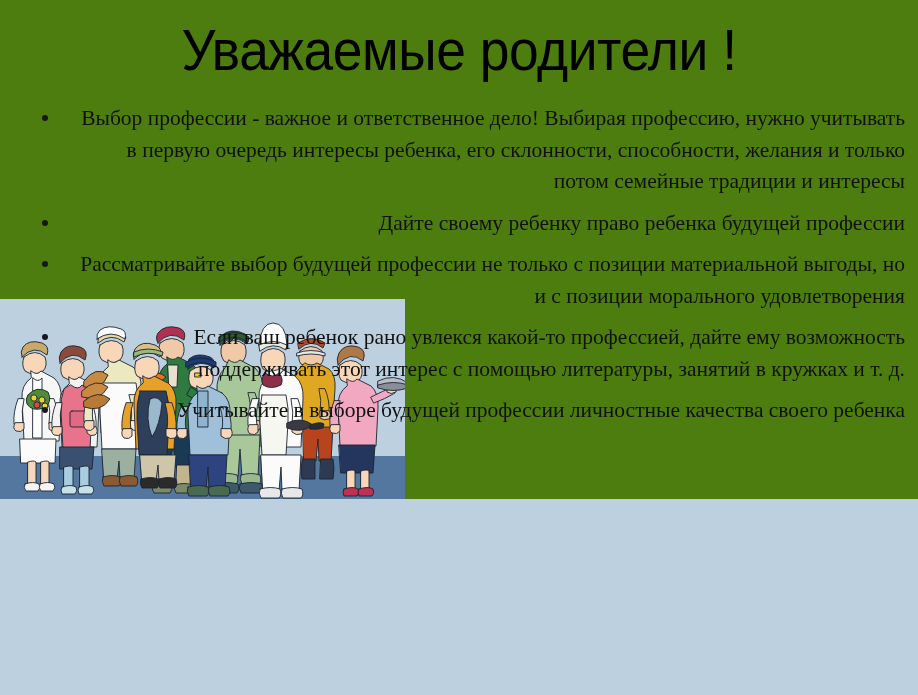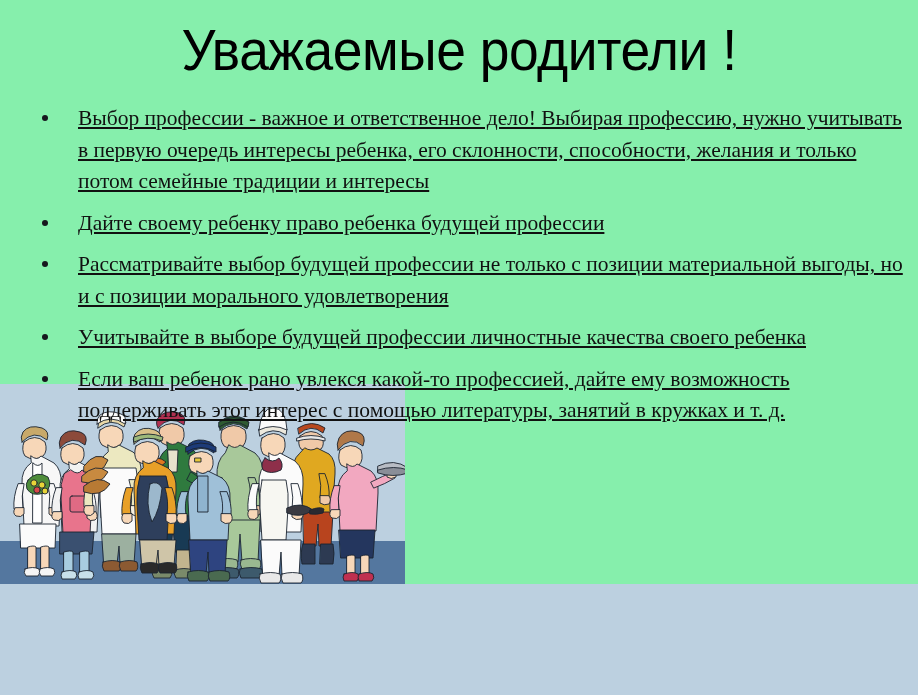--- a/index.html
+++ b/index.html
@@ -11,22 +11,22 @@
     width: 918px;
     height: 695px;
     overflow: hidden;
     background: #bcd0e0;
     font-family: "Liberation Serif", "DejaVu Serif", serif;
   }
 
   .slide {
     position: relative;
     width: 918px;
-    height: 584px;
-    background: #86efac;
+    height: 499px;
+    background: #4d7c0f;
     overflow: hidden;
   }
 
   
   .floor-band {
     position: absolute;
     left: 0;
     top: 652px;
     width: 918px;
     height: 43px;
@@ -80,22 +80,21 @@
     z-index: 5;
   }
   .bullet-item {
     position: relative;
     display: block;
     padding-left: 48px;
     margin: 0 0 10px 0;
     font-size: 21.5px;
     line-height: 31.5px;
     color: #111111;
-    text-align: left;
-    text-decoration: underline;
+    text-align: right;
   }
   .bullet-item:last-child { margin-bottom: 0; }
 
   .bullet-dot {
     position: absolute;
     left: 12px;
     top: 12px;
     width: 6px;
     height: 6px;
     border-radius: 50%;
@@ -144,26 +143,26 @@
     </div>
 
 
     <div class="bullet-item">
       <span class="bullet-dot"></span>
       <span class="bullet-text">Рассматривайте выбор будущей профессии не только с позиции материальной выгоды, но и с позиции морального удовлетворения</span>
     </div>
 
     <div class="bullet-item">
       <span class="bullet-dot"></span>
+      <span class="bullet-text">Если ваш ребенок рано увлекся какой-то профессией, дайте ему возможность поддерживать этот интерес с помощью литературы, занятий в кружках и т. д.</span>
+    </div>
+
+    <div class="bullet-item">
+      <span class="bullet-dot"></span>
       <span class="bullet-text">Учитывайте в выборе будущей профессии личностные качества своего ребенка</span>
-    </div>
-
-    <div class="bullet-item">
-      <span class="bullet-dot"></span>
-      <span class="bullet-text">Если ваш ребенок рано увлекся какой-то профессией, дайте ему возможность поддерживать этот интерес с помощью литературы, занятий в кружках и т. д.</span>
     </div>
 
   </div>
 
   <div class="illustration">
     <svg viewBox="0 0 405 200" xmlns="http://www.w3.org/2000/svg" aria-hidden="true">
       <defs>
         <clipPath id="clipAll">
             <rect x="0" y="0" width="405" height="200"></rect>
           </clipPath>

